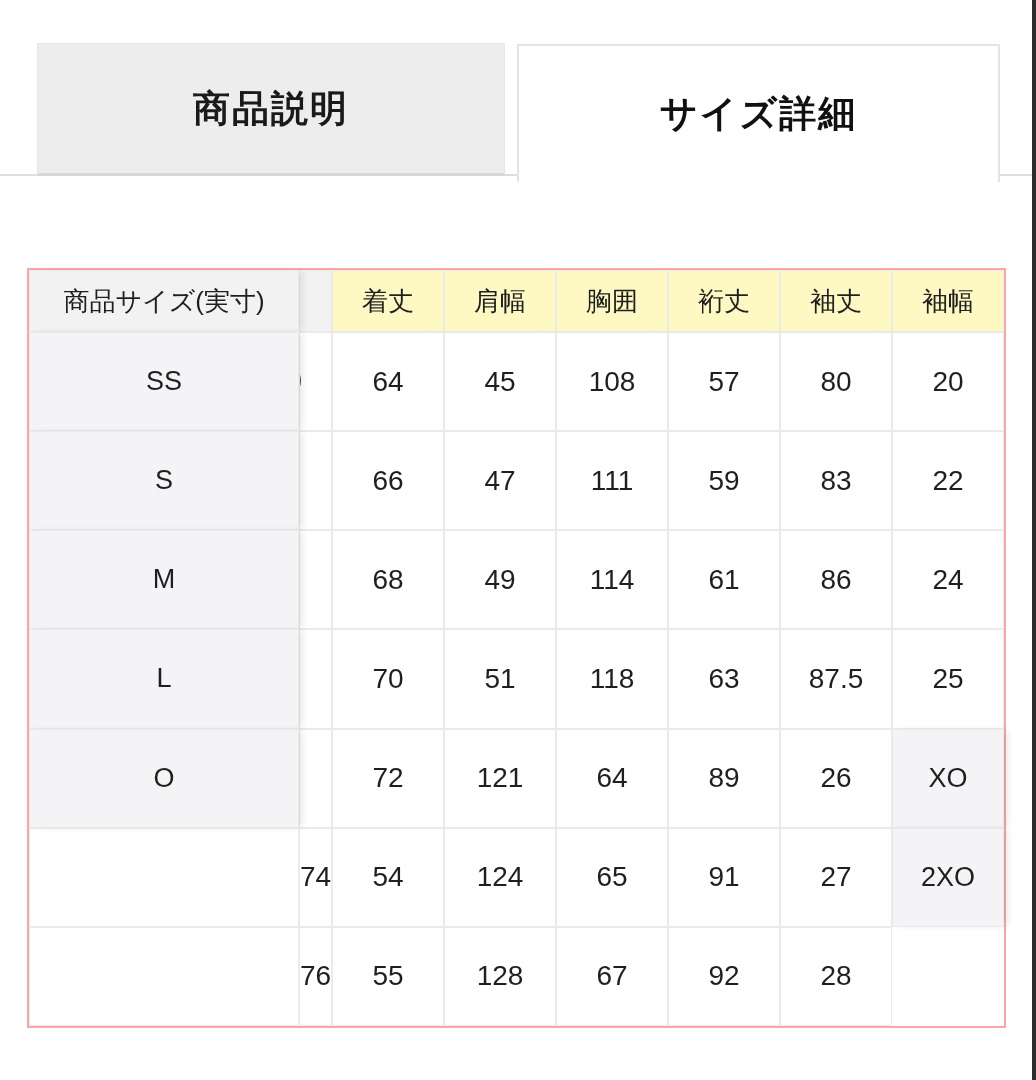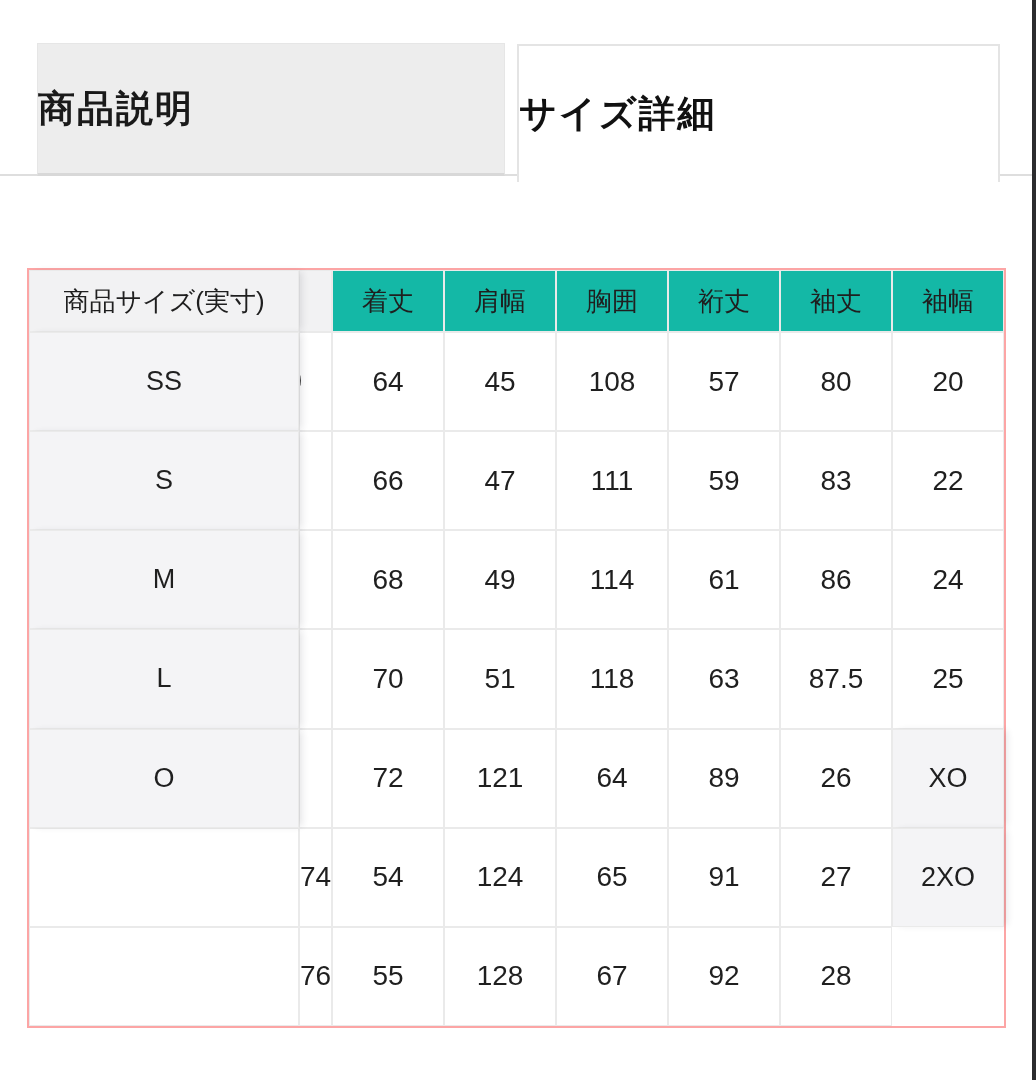--- a/index.html
+++ b/index.html
@@ -21,21 +21,21 @@
 
   
   .tabbar-line {
     position:absolute; left:0; top:174px;
     width:1032px; height:2px;
     background:#dedede;
   }
 
   .tab {
     position:absolute;
-    display:flex; align-items:center; 
+    display:flex; align-items:center; justify-content:center;
     font-size:37px; font-weight:700; letter-spacing:2px;
     cursor:pointer;
   }
   .tab-inactive {
     left:37px; top:43px; width:468px; height:133px;
     background:#ededed;
     border:1px solid #e6e6e6;
     border-bottom:3px solid #d8d8d8;
     color:#1a1a1a;
   }
@@ -60,21 +60,21 @@
     grid-template-rows:62px repeat(7, 1fr);
   }
   .cell {
     display:flex; align-items:center; justify-content:center;
     border:1px solid #eaeaea;
     font-size:28px;
     background:#ffffff;
     position:relative;
     white-space:nowrap;
   }
-  .cell.hdr { background:#14b8a6; font-size:26px; }
+  .cell.hdr { background:#fef9c3; font-size:26px; }
   .cell.corner {
     background:#f2f2f3;
     z-index:1;
     box-shadow:5px 0 7px -2px rgba(40,40,60,0.12);
   }
   .cell.rowlabel {
     background:#f4f4f6;
     z-index:1;
     box-shadow:5px 0 7px -2px rgba(40,40,60,0.12);
     font-size:27px;

